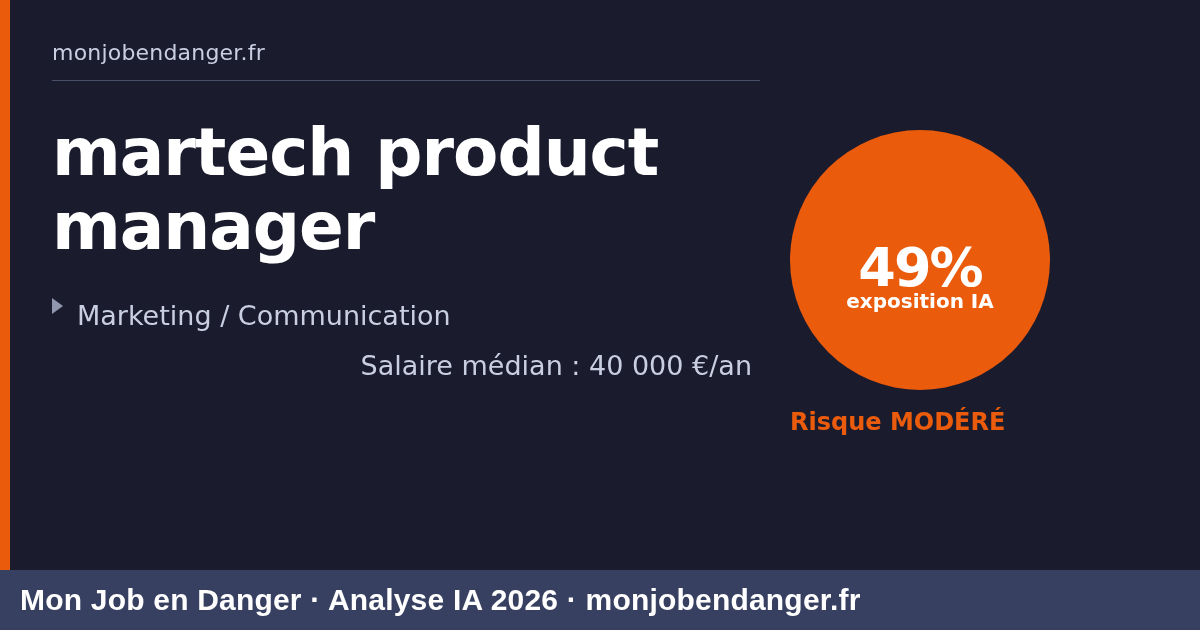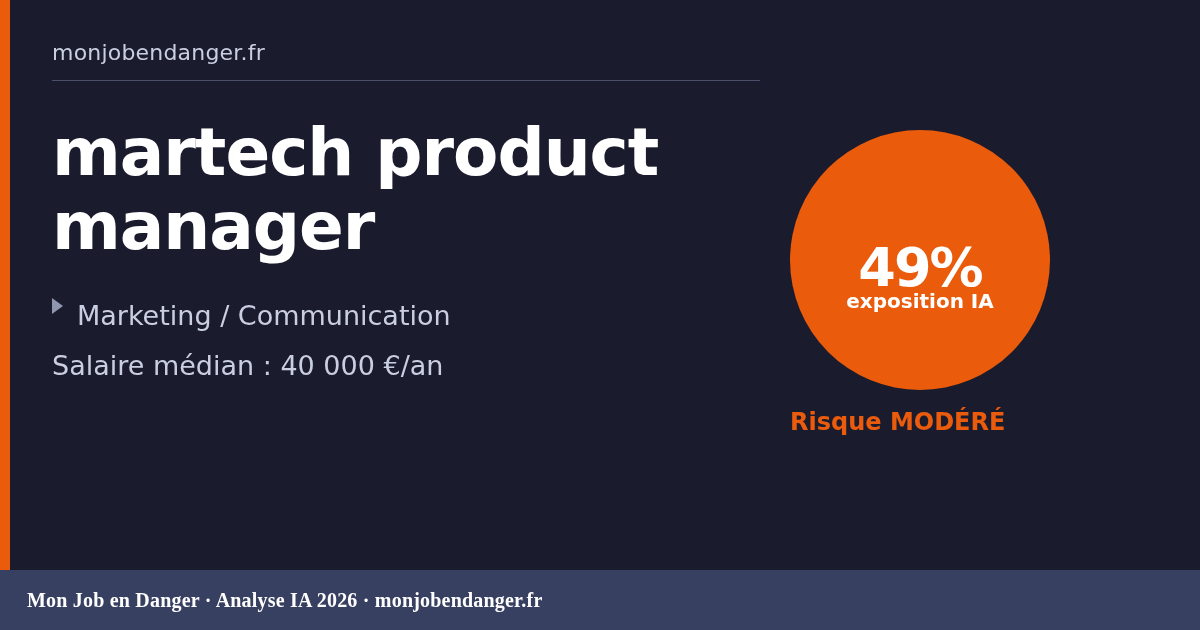--- a/index.html
+++ b/index.html
@@ -76,20 +76,21 @@
     border-bottom:8px solid transparent;
     flex:0 0 auto;
   }
   .meta-salary {
     margin-top:14px;
     font-size:27px;
     font-weight:400;
     color:#c9cfe0;
     line-height:1.35;
     white-space:nowrap;
+    text-align:right;
   }
   
   .score-circle {
     position:absolute;
     left:790px; top:130px;
     width:260px; height:260px;
     border-radius:50%;
     background:#ea5b0c;
     display:flex;
     flex-direction:column;
@@ -129,23 +130,23 @@
   
   .footer {
     position:absolute;
     left:0; bottom:0;
     width:1200px; height:60px;
     background:#384061;
     display:flex;
     align-items:center;
   }
   .footer-text {
-    margin-left:27px;
-    font-family:Liberation Serif, serif;
-    font-size:20px;
+    margin-left:20px;
+    font-family:Liberation Sans, sans-serif;
+    font-size:30px;
     font-weight:700;
     color:#ffffff;
     letter-spacing:0.2px;
     white-space:nowrap;
   }
 </style>
 </head>
 <body>
 
 <div class="card">

